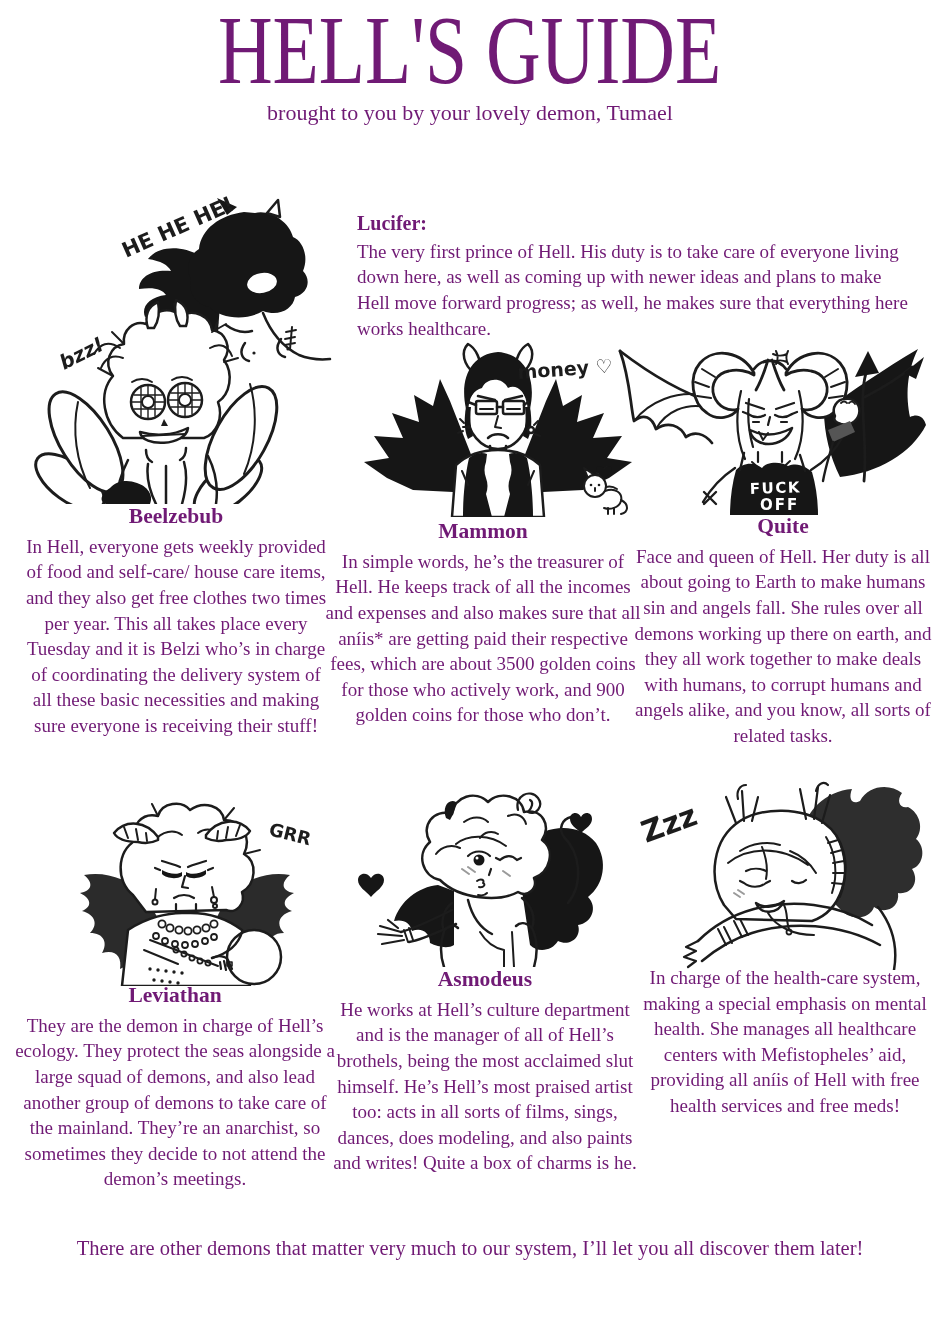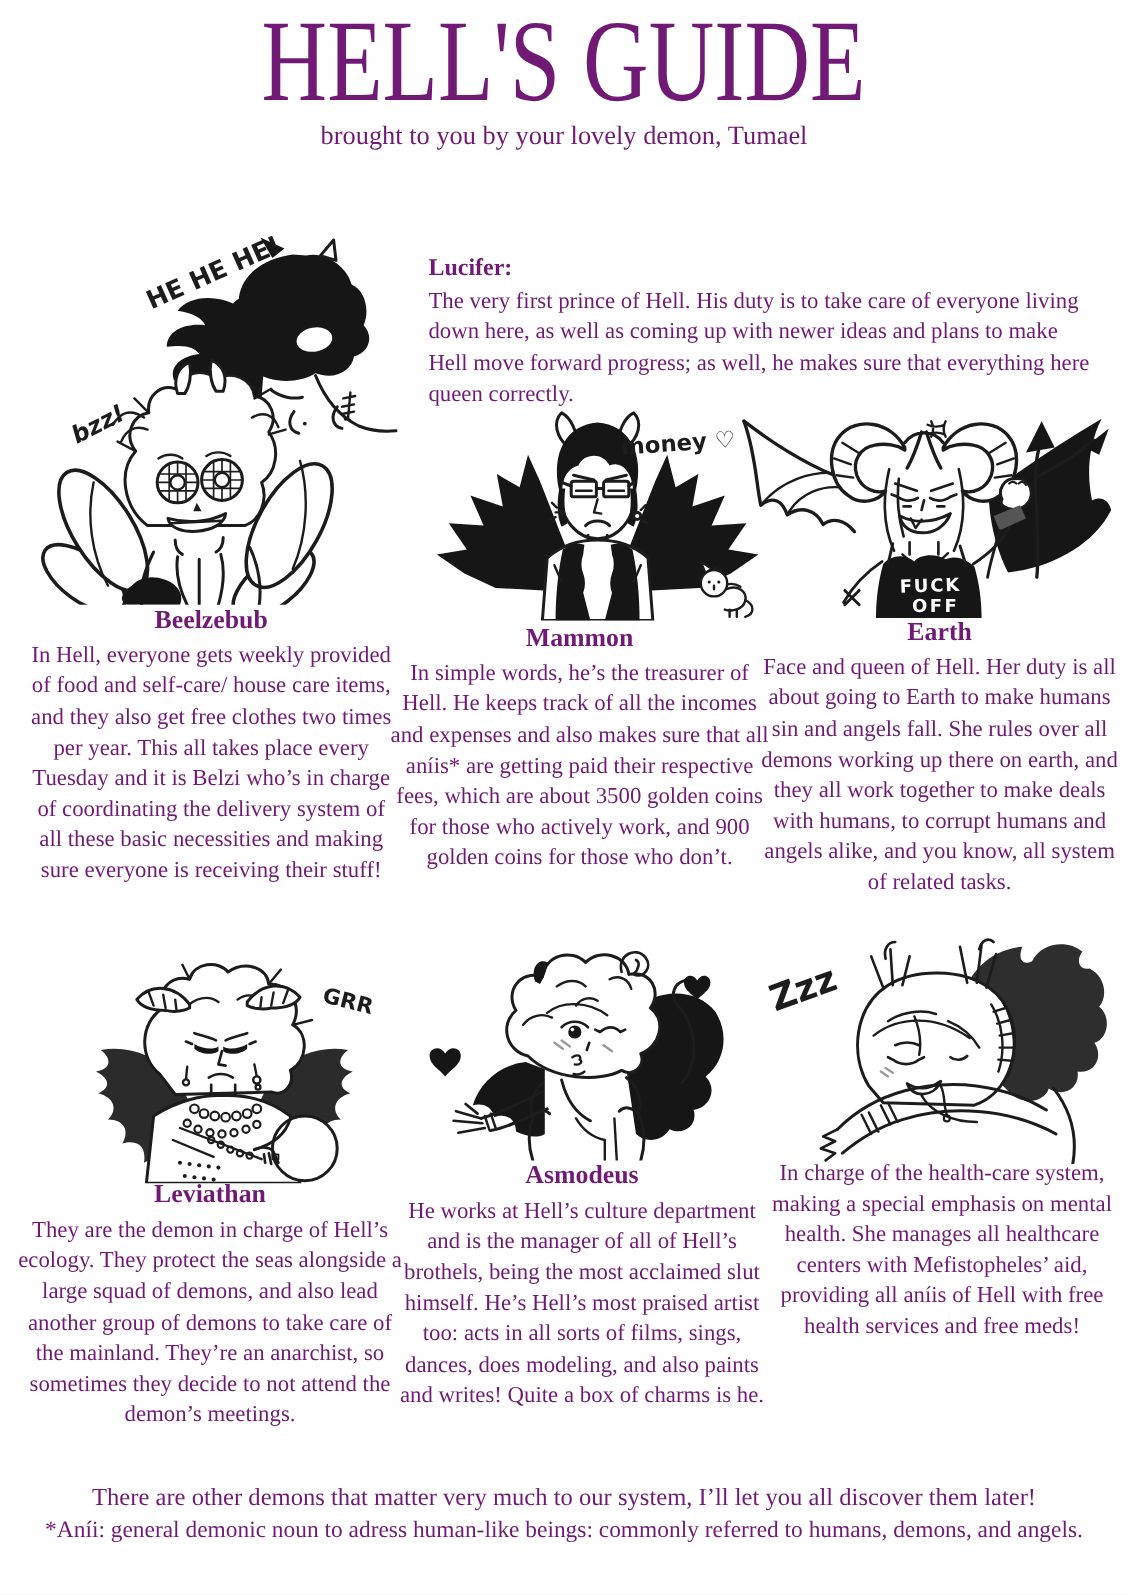--- a/index.html
+++ b/index.html
@@ -93,21 +93,21 @@
       <path d="M100,264 C92,280 88,296 90,308 M180,260 C188,276 190,294 188,308"></path>
       <path d="M120,268 C118,282 122,296 128,308 M156,266 C160,280 158,294 154,308 M138,270 L138,308"></path>
       <path fill="#161616" stroke="none" d="M82,292 C74,297 70,305 78,308 L122,308 C126,299 119,290 109,287 C99,283 88,285 82,292 Z"></path>
     </g>
     <text class="hand" transform="translate(36,174) rotate(-27)" font-size="20" font-style="italic" fill="#1c1c1c" stroke="none">bzz!</text>
   </svg>
   </div>
 
   <section class="sec lucifer">
     <h2>Lucifer:</h2>
-    <p>The very first prince of Hell. His duty is to take care of everyone living down here, as well as coming up with newer ideas and plans to make Hell move forward progress; as well, he makes sure that everything here queen correctly.</p>
+    <p>The very first prince of Hell. His duty is to take care of everyone living down here, as well as coming up with newer ideas and plans to make Hell move forward progress; as well, he makes sure that everything here works healthcare.</p>
   </section>
 
   <div class="abs d-mammon">
   <svg width="292" height="180" viewBox="0 0 292 180" fill="none" stroke="#1c1c1c" stroke-width="2.5" stroke-linecap="round" stroke-linejoin="round">
     <path fill="#161616" stroke="none" d="M120,120 L98,64 L88,42 L81,69 L62,58 L67,85 L40,76 L51,101 L22,99 L37,121 L12,125 L35,141 L61,153 L101,155 L120,142 Z"></path>
     <path fill="#161616" stroke="none" d="M172,120 L194,64 L204,42 L211,69 L230,58 L225,85 L252,76 L241,101 L270,99 L255,121 L280,125 L257,141 L231,153 L191,155 L172,142 Z"></path>
     <ellipse cx="146" cy="75" rx="31" ry="37" fill="#fff"></ellipse>
     <path fill="#fff" d="M122,36 C112,28 108,15 116,7 C124,11 129,23 129,34 Z"></path>
     <path fill="#fff" d="M170,36 C180,28 184,15 176,7 C168,11 163,23 163,34 Z"></path>
     <path fill="#161616" stroke="none" d="M114,72 C107,40 120,17 146,15 C172,17 185,40 178,72 C173,53 164,47 156,51 C150,39 134,41 130,51 C122,53 117,61 114,72 Z"></path>
@@ -204,22 +204,22 @@
 
   <section class="sec s-beelzebub">
     <h2>Beelzebub</h2>
     <p>In Hell, everyone gets weekly provided of food and self-care/ house care items, and they also get free clothes two times per year. This all takes place every Tuesday and it is Belzi who’s in charge of coordinating the delivery system of all these basic necessities and making sure everyone is receiving their stuff!</p>
   </section>
   <section class="sec s-mammon">
     <h2>Mammon</h2>
     <p>In simple words, he’s the treasurer of Hell. He keeps track of all the incomes and expenses and also makes sure that all aníis* are getting paid their respective fees, which are about 3500 golden coins for those who actively work, and 900 golden coins for those who don’t.</p>
   </section>
   <section class="sec s-satan">
-    <h2>Earth</h2>
-    <p>Face and queen of Hell. Her duty is all about going to Earth to make humans sin and angels fall. She rules over all demons working up there on earth, and they all work together to make deals with humans, to corrupt humans and angels alike, and you know, all system of related tasks.</p>
+    <h2>Quite</h2>
+    <p>Face and queen of Hell. Her duty is all about going to Earth to make humans sin and angels fall. She rules over all demons working up there on earth, and they all work together to make deals with humans, to corrupt humans and angels alike, and you know, all sorts of related tasks.</p>
   </section>
 
   <div class="abs d-leviathan">
   <svg width="258" height="187" viewBox="0 0 258 187" fill="none" stroke="#1c1c1c" stroke-width="2.5" stroke-linecap="round" stroke-linejoin="round">
     <path fill="#2b2b2b" stroke="none" d="M88,96 C70,80 48,72 26,76 C36,84 34,92 22,94 C34,100 34,108 24,112 C38,116 40,126 32,134 C46,134 50,144 44,154 C58,150 64,158 62,170 C72,164 80,170 82,183 L96,187 L100,120 Z"></path>
     <path fill="#2b2b2b" stroke="none" d="M170,96 C188,80 210,72 232,76 C222,84 224,92 236,94 C224,100 224,108 234,112 C220,116 218,126 226,134 C212,134 208,144 214,154 C200,150 194,158 196,170 C186,164 178,170 176,183 L162,187 L158,120 Z"></path>
     <path fill="#fff" d="M75,96 C58,83 58,53 78,41 C72,27 84,13 100,17 C104,3 124,1 132,11 C146,1 164,7 166,21 C184,21 194,39 186,55 C200,63 198,85 184,93 C188,105 178,115 168,111 L88,113 Z"></path>
     <path d="M78,41 L64,31 M100,17 L94,5 M166,21 L176,9 M186,55 L202,51 M96,42 C104,32 116,30 124,36 M140,34 C148,28 158,30 162,38" stroke-width="2"></path>
     <g>
       <path fill="#fff" d="M100,38 C88,22 68,20 56,34 C60,41 70,43 80,43 C88,45 96,43 100,41 Z"></path>
@@ -362,15 +362,14 @@
   </section>
   <section class="sec s-asmodeus">
     <h2>Asmodeus</h2>
     <p>He works at Hell’s culture department and is the manager of all of Hell’s brothels, being the most acclaimed slut himself. He’s Hell’s most praised artist too: acts in all sorts of films, sings, dances, does modeling, and also paints and writes! Quite a box of charms is he.</p>
   </section>
   <section class="sec s-belphegor">
     <p>In charge of the health-care system, making a special emphasis on mental health. She manages all healthcare centers with Mefistopheles’ aid, providing all aníis of Hell with free health services and free meds!</p>
   </section>
 
   <div class="footer">There are other demons that matter very much to our system, I’ll let you all discover them later!</div>
-  <div class="footnote">*Aníi: general demonic noun to adress human-like beings: commonly referred to humans, demons, and angels.</div>
 
 </div>
 
 </body></html>

